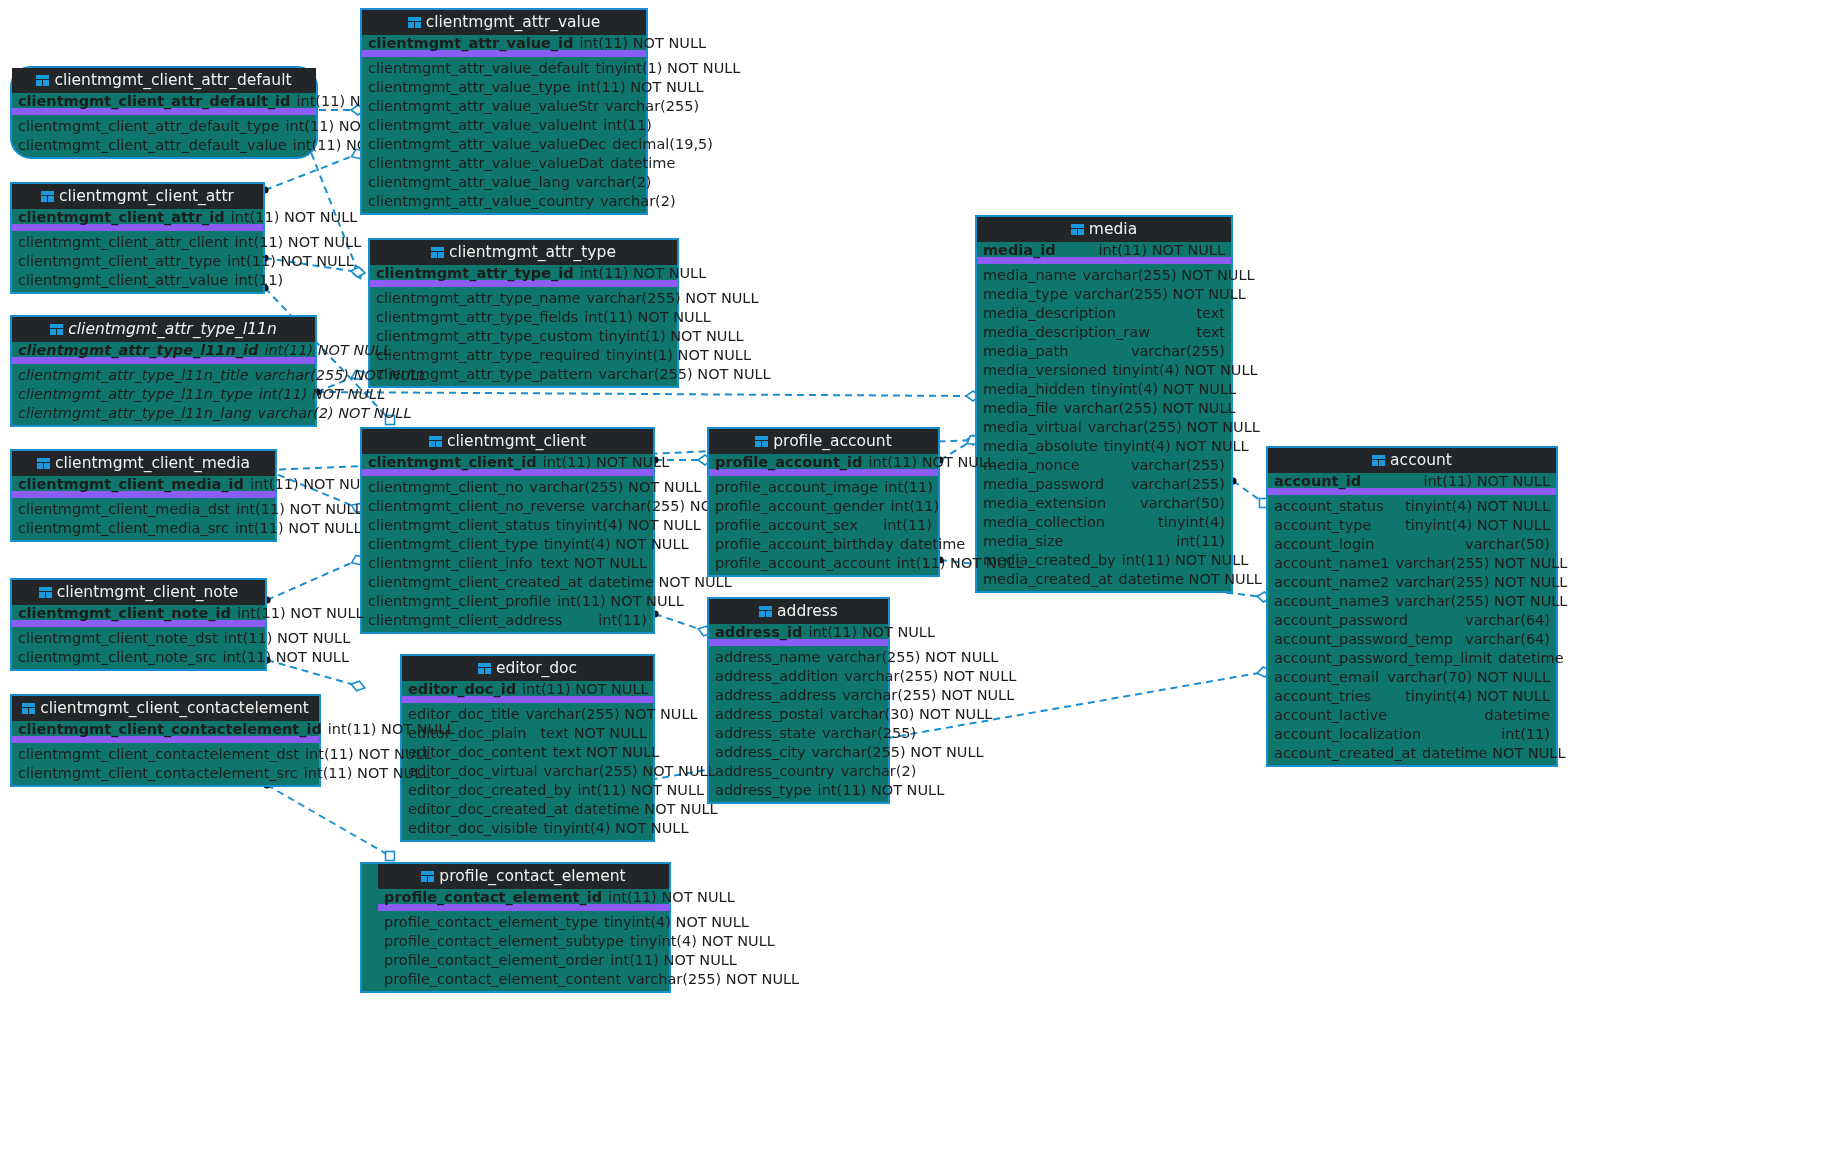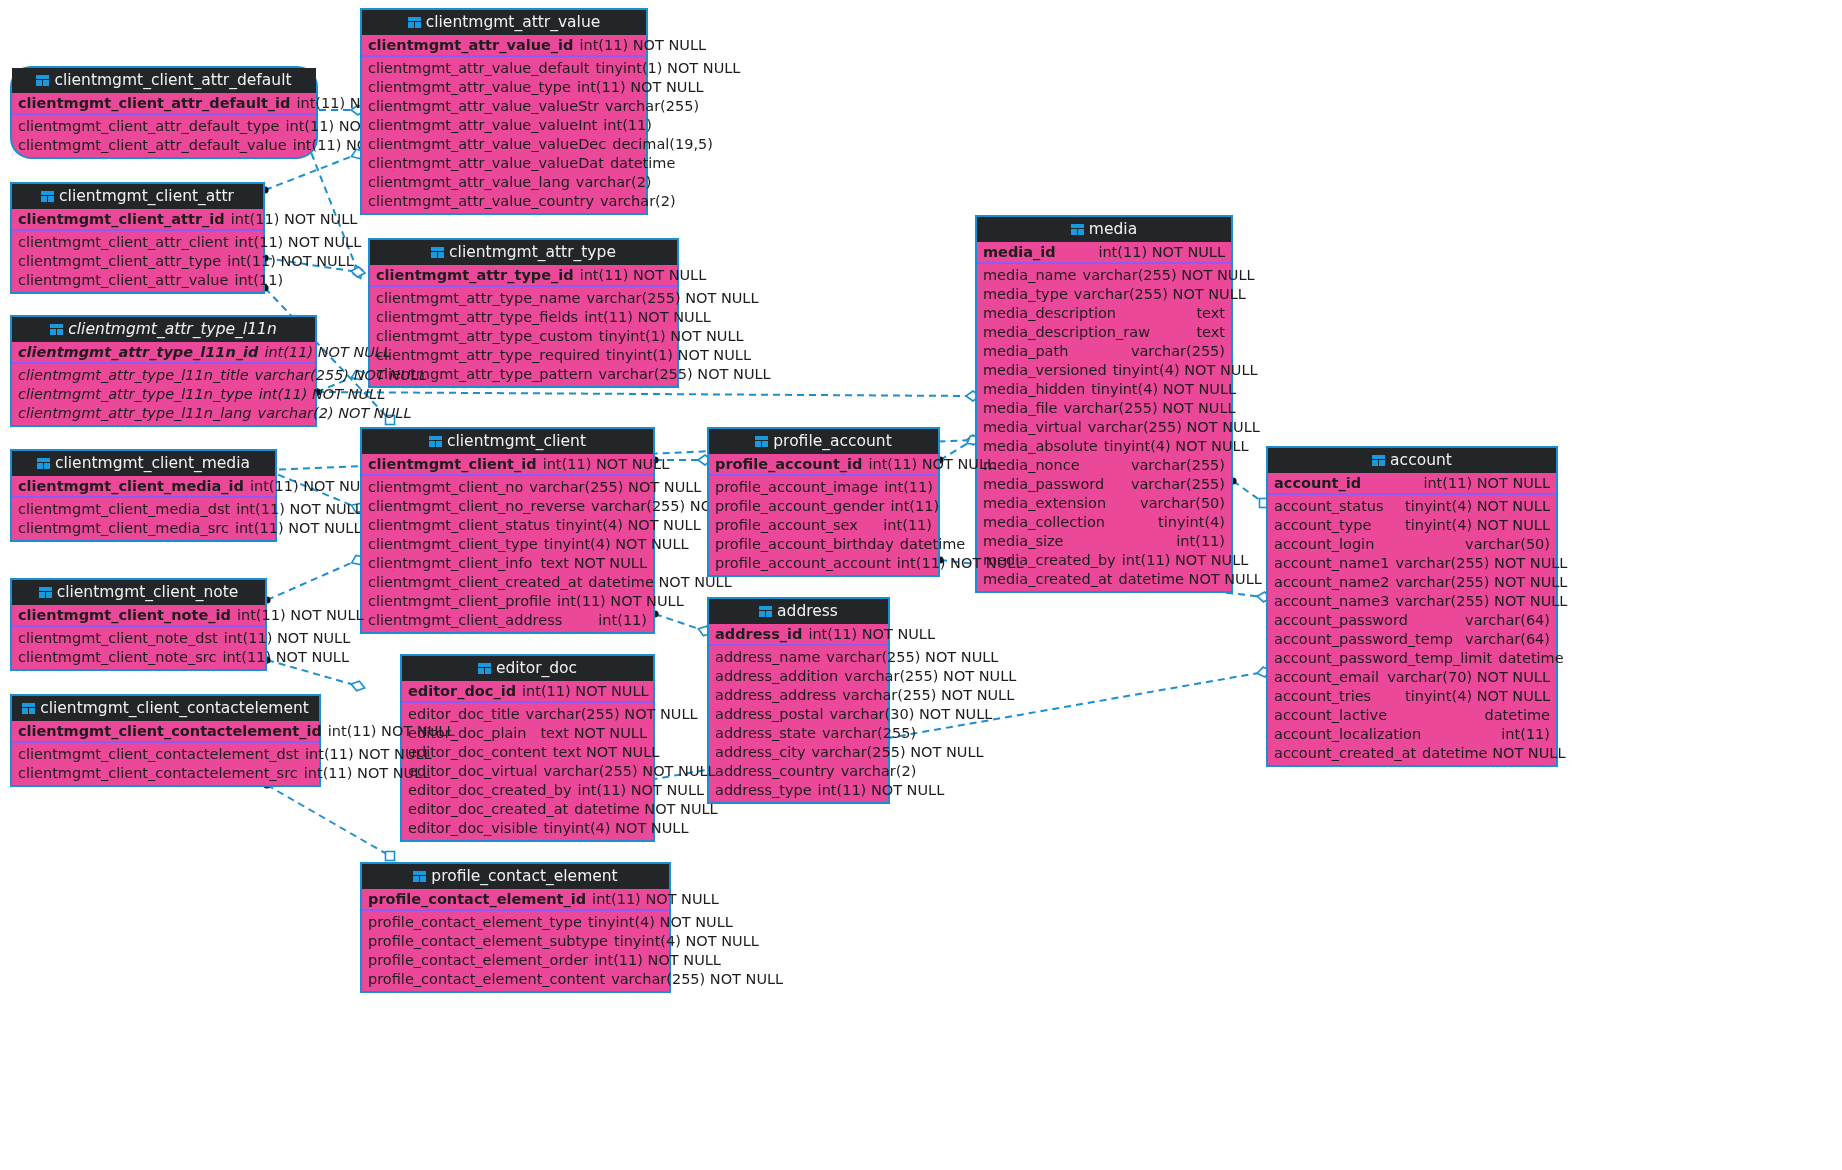--- a/index.html
+++ b/index.html
@@ -9,21 +9,21 @@
     font-family:"DejaVu Sans", sans-serif;
     position:relative;
     overflow:hidden;
   }
   #canvas{position:absolute;left:0;top:0;width:1842px;height:1170px;}
   svg#wires{position:absolute;left:0;top:0;width:1842px;height:1170px;pointer-events:none;z-index:1;}
 
   .tbl{
     position:absolute;
     border:2px solid #1a8fd0;
-    background:#ec4899;
+    background:#0f766e;
     box-sizing:border-box;
     z-index:2;
   }
   .tbl-head{
     background:#232628;
     color:#f2f2f2;
     font-size:15.5px;
     height:25px;
     line-height:25px;
     text-align:center;
@@ -49,21 +49,21 @@
     color:#1d1d1d;
     height:19px;
     line-height:19px;
     padding:0 6px;
     white-space:nowrap;
     box-sizing:border-box;
   }
   .row .fname{flex:0 0 auto;text-align:left;}
   .row .spacer{flex:1 1 auto;min-width:6px;}
   .row .ftype{flex:0 0 auto;text-align:right;}
-  .pk{font-weight:bold;border-bottom:2px solid #8b5cf6;height:22px;line-height:22px;}
+  .pk{font-weight:bold;border-bottom:7px solid #8b5cf6;height:22px;line-height:22px;}
   .pk .fname{font-weight:bold;}
   .pk .ftype{font-weight:normal;}
   .body-rows{padding:2px 0 2px 0;}
 </style>
 </head>
 <body>
 
 <div id="canvas">
   <svg id="wires">
       <g>
@@ -720,21 +720,21 @@
           <span class="spacer"></span>
           <span class="ftype">int(11) NOT NULL</span>
         </div>
         <div class="row ">
           <span class="fname">clientmgmt_client_contactelement_src</span>
           <span class="spacer"></span>
           <span class="ftype">int(11) NOT NULL</span>
         </div>
       </div>
     </div>
-    <div class="tbl" style="left: 360px; top: 862px; width: 311px;">
+    <div class="tbl" style="left: 360px; top: 862px; width: 311px; padding-left: 16px;">
       <div class="tbl-head"><span class="ticon"><i class="bar"></i><i class="c1"></i><i class="c2"></i></span><span>profile_contact_element</span></div>
       <div class="row pk">
         <span class="fname">profile_contact_element_id</span>
         <span class="spacer"></span>
         <span class="ftype">int(11) NOT NULL</span>
       </div>
       <div class="body-rows">
         <div class="row ">
           <span class="fname">profile_contact_element_type</span>
           <span class="spacer"></span>

